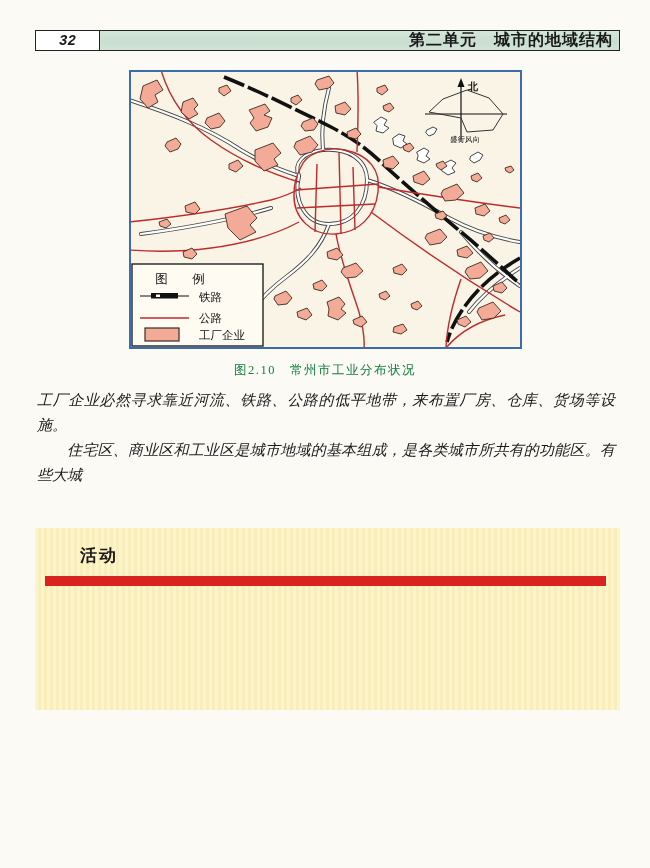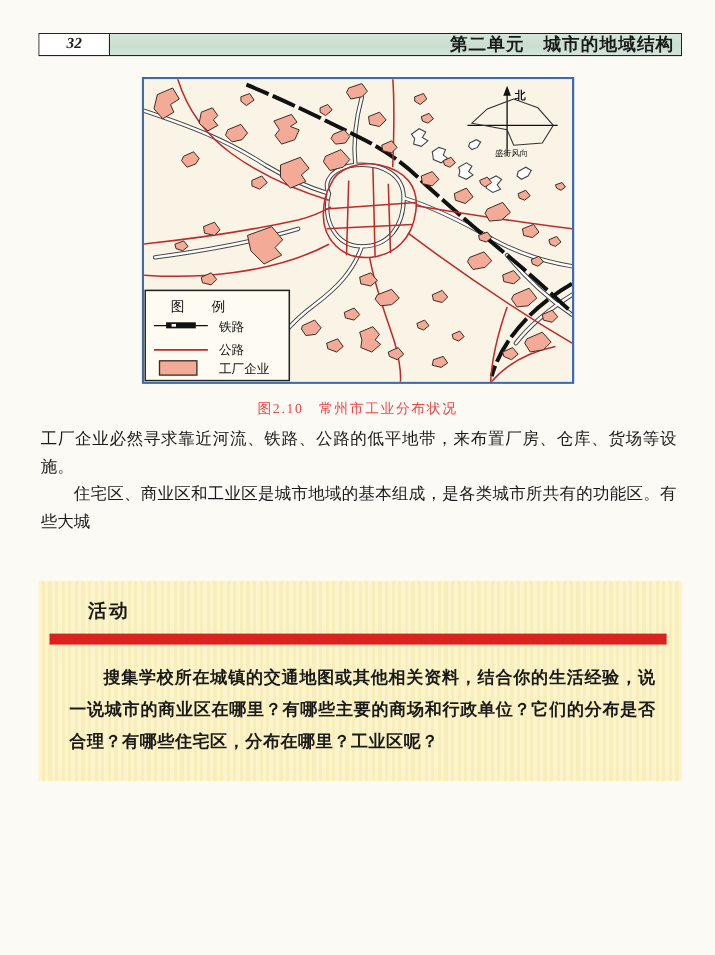--- a/index.html
+++ b/index.html
@@ -12,44 +12,44 @@
     overflow:hidden;
   }
   
   .header {
     position:absolute; top:30px; left:35px; width:585px; height:21px;
     display:flex; border:1.5px solid #222; background:#fff;
   }
   .page-num {
     width:64px; height:100%;
     display:flex; align-items:center; justify-content:center;
-    font-family:Liberation Serif, serif;
+    font-family:Liberation Mono, monospace;
     font-weight:bold; font-style:italic; font-size:14px;
     border-right:1.5px solid #222; background:#fff;
   }
   .unit-bar {
     flex:1; height:100%;
     background:linear-gradient(180deg,#d5e6da 0%,#c9dfd0 55%,#d2e4d7 100%);
     display:flex; align-items:center; justify-content:flex-end;
     padding-right:6px;
     font-family:Liberation Mono, monospace;
     font-weight:bold; font-size:16px; letter-spacing:1px;
   }
   
   .figure-wrap { position:absolute; top:70px; left:0; width:650px; text-align:center; }
   .map-frame {
     display:inline-block; border:2.5px solid #3b6cad; background:#f9f4e6; line-height:0;
   }
   .caption {
-    margin-top:11px; font-size:12.5px; letter-spacing:1.5px; color:#ef4444;
+    margin-top:11px; font-size:12.5px; letter-spacing:1.5px; color:#15803d;
   }
   
   .body-text {
     position:absolute; top:388px; left:37px; width:578px;
-    display:flex; gap:14px;
+    display:flex; gap:14px;font-style:italic;
   }
   .col { flex:1; font-size:15px; line-height:25px; text-align:justify; }
   .col p.indent { text-indent:2em; }
   
   .activity {
     position:absolute; top:528px; left:35px; width:585px; height:182px;
     background:repeating-linear-gradient(90deg,#fcf4ca 0px,#fcf4ca 3px,#f8eebb 3px,#f8eebb 6px);
     padding:16px 14px 0 10px;
   }
   .activity-title {
@@ -216,14 +216,13 @@
 <div class="body-text">
   <div class="col">
     <p>工厂企业必然寻求靠近河流、铁路、公路的低平地带，来布置厂房、仓库、货场等设施。</p>
     <p class="indent">住宅区、商业区和工业区是城市地域的基本组成，是各类城市所共有的功能区。有些大城</p>
   </div>
 </div>
 
 <div class="activity">
   <div class="activity-title">活动</div>
   <div class="activity-bar"></div>
-  <div class="activity-text">搜集学校所在城镇的交通地图或其他相关资料，结合你的生活经验，说一说城市的商业区在哪里？有哪些主要的商场和行政单位？它们的分布是否合理？有哪些住宅区，分布在哪里？工业区呢？</div>
 </div>
 
 </body></html>

